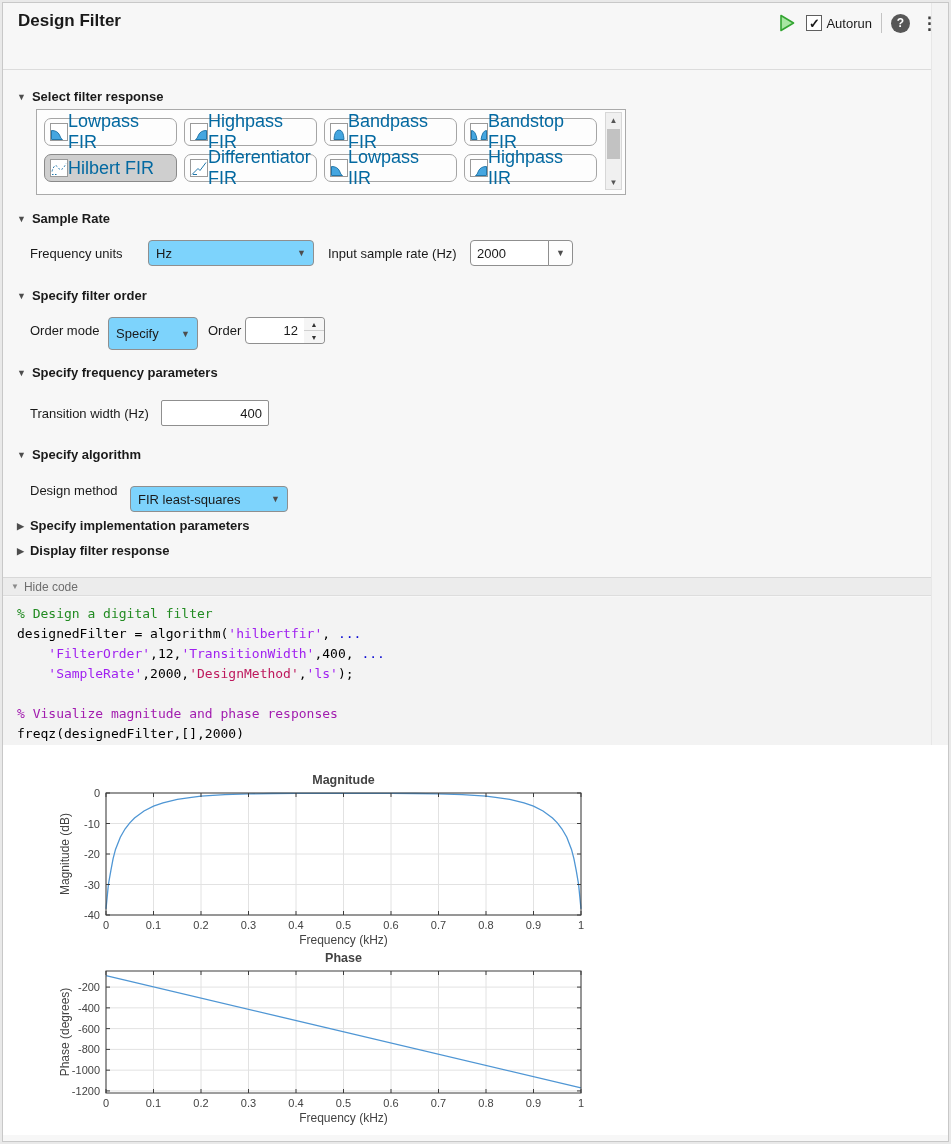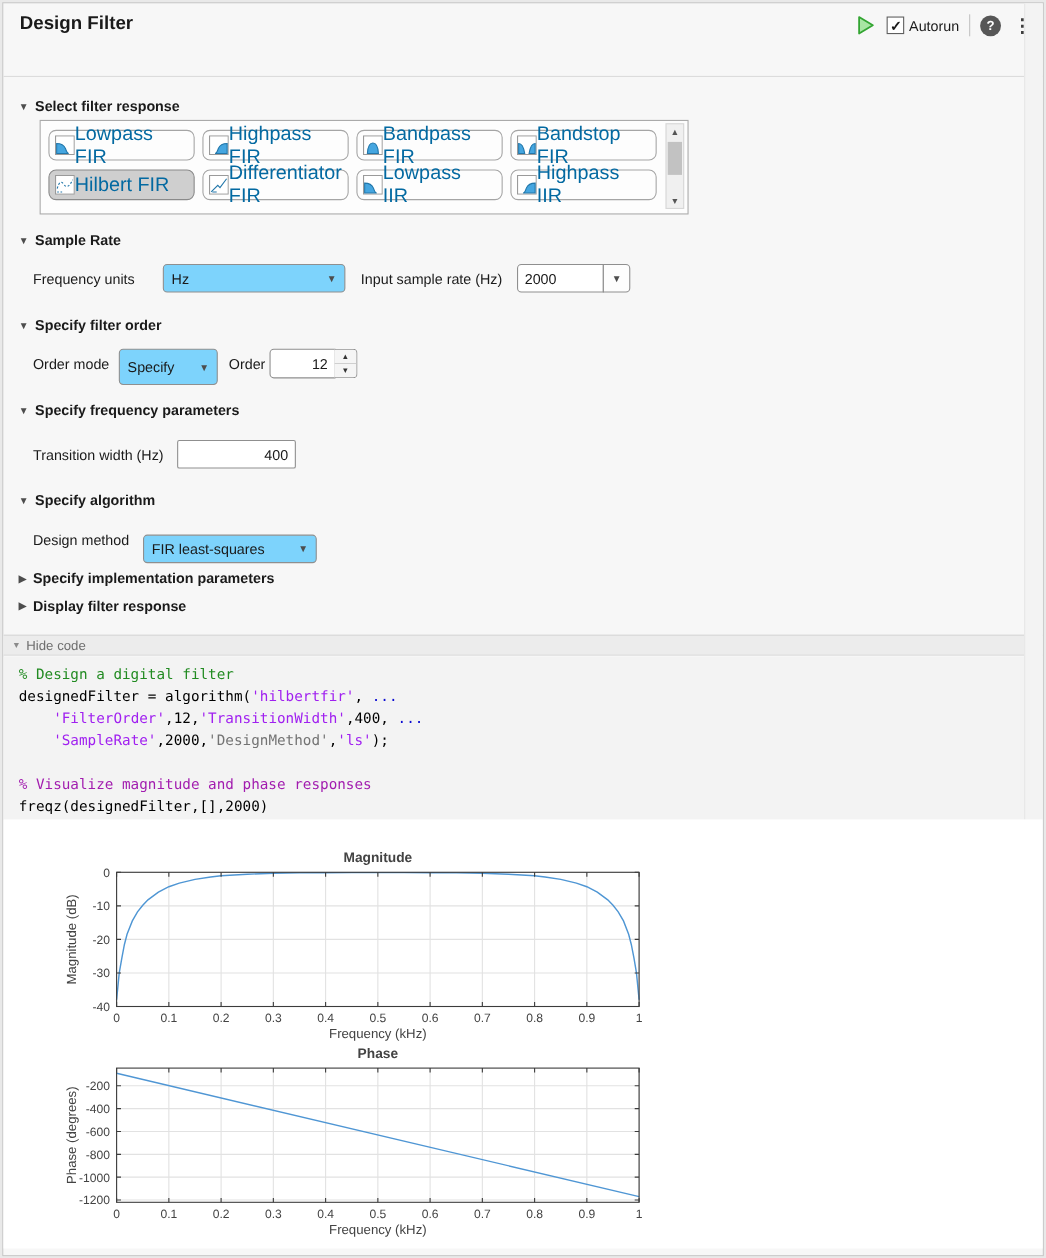--- a/index.html
+++ b/index.html
@@ -86,21 +86,21 @@
     </div>
   <div class="fbtn" style="left: 7px; top: 8px;">
         <span class="ficon">
           <svg width="18" height="18" viewBox="0 0 18 18">
             <rect x="0.5" y="0.5" width="17" height="17" fill="#ffffff" stroke="#9a9a9a"></rect>
             <path d="M1.5,16.5 L1.5,7.5 Q7.5,7.5 9.5,12 Q11,16.5 12.5,16.5 Z" fill="#45a6e0" stroke="#2277aa" stroke-width="1"></path>
           </svg>
         </span>
         <span class="flabel">Lowpass FIR</span>
       </div>
-      <div class="fbtn" style="left: 147px; top: 8px;">
+      <div class="fbtn" style="left: 147px; top: 8px; border-radius: 6px;">
         <span class="ficon">
           <svg width="18" height="18" viewBox="0 0 18 18">
             <rect x="0.5" y="0.5" width="17" height="17" fill="#ffffff" stroke="#9a9a9a"></rect>
             <path d="M16.5,16.5 L16.5,7.5 Q10.5,7.5 8.5,12 Q7,16.5 5.5,16.5 Z" fill="#45a6e0" stroke="#2277aa" stroke-width="1"></path>
           </svg>
         </span>
         <span class="flabel">Highpass FIR</span>
       </div>
       <div class="fbtn" style="left: 287px; top: 8px;">
         <span class="ficon">
@@ -220,21 +220,21 @@
 
   <div class="abs" id="code-bar">
     <span class="tri" style="font-size:8px;color:#8a8a8a;">▼</span>
     <span>Hide code</span>
   </div>
 
   <div class="abs" id="code-block">
     <pre id="code-pre"><span style="color: rgb(34, 139, 34);">% Design a digital filter</span>
 <span style="color: rgb(0, 0, 0);">designedFilter = algorithm(</span><span style="color: rgb(160, 32, 240);">'hilbertfir'</span><span style="color: rgb(0, 0, 0);">, </span><span style="color: rgb(10, 10, 210);">...</span>
 <span style="color: rgb(0, 0, 0);">    </span><span style="color: rgb(160, 32, 240);">'FilterOrder'</span><span style="color: rgb(0, 0, 0);">,12,</span><span style="color: rgb(160, 32, 240);">'TransitionWidth'</span><span style="color: rgb(0, 0, 0);">,400, </span><span style="color: rgb(10, 10, 210);">...</span>
-<span style="color: rgb(0, 0, 0);">    </span><span style="color: rgb(160, 32, 240);">'SampleRate'</span><span style="color: rgb(0, 0, 0);">,2000,</span><span style="color: #737373;">'DesignMethod'</span><span style="color: rgb(0, 0, 0);">,</span><span style="color: rgb(160, 32, 240);">'ls'</span><span style="color: rgb(0, 0, 0);">);</span>
+<span style="color: rgb(0, 0, 0);">    </span><span style="color: rgb(160, 32, 240);">'SampleRate'</span><span style="color: rgb(0, 0, 0);">,2000,</span><span style="color: #be185d;">'DesignMethod'</span><span style="color: rgb(0, 0, 0);">,</span><span style="color: rgb(160, 32, 240);">'ls'</span><span style="color: rgb(0, 0, 0);">);</span>
 
 <span style="color: #a21caf;">% Visualize magnitude and phase responses</span>
 <span style="color: rgb(0, 0, 0);">freqz(designedFilter,[],2000)</span>
 </pre>
   </div>
 
   <div class="abs right-gutter"></div>
 
   <div class="abs" id="output">
     <div id="chart0" class="abs" style="left:0;top:4px;"><svg width="640" height="200" viewBox="0 0 640 200">

